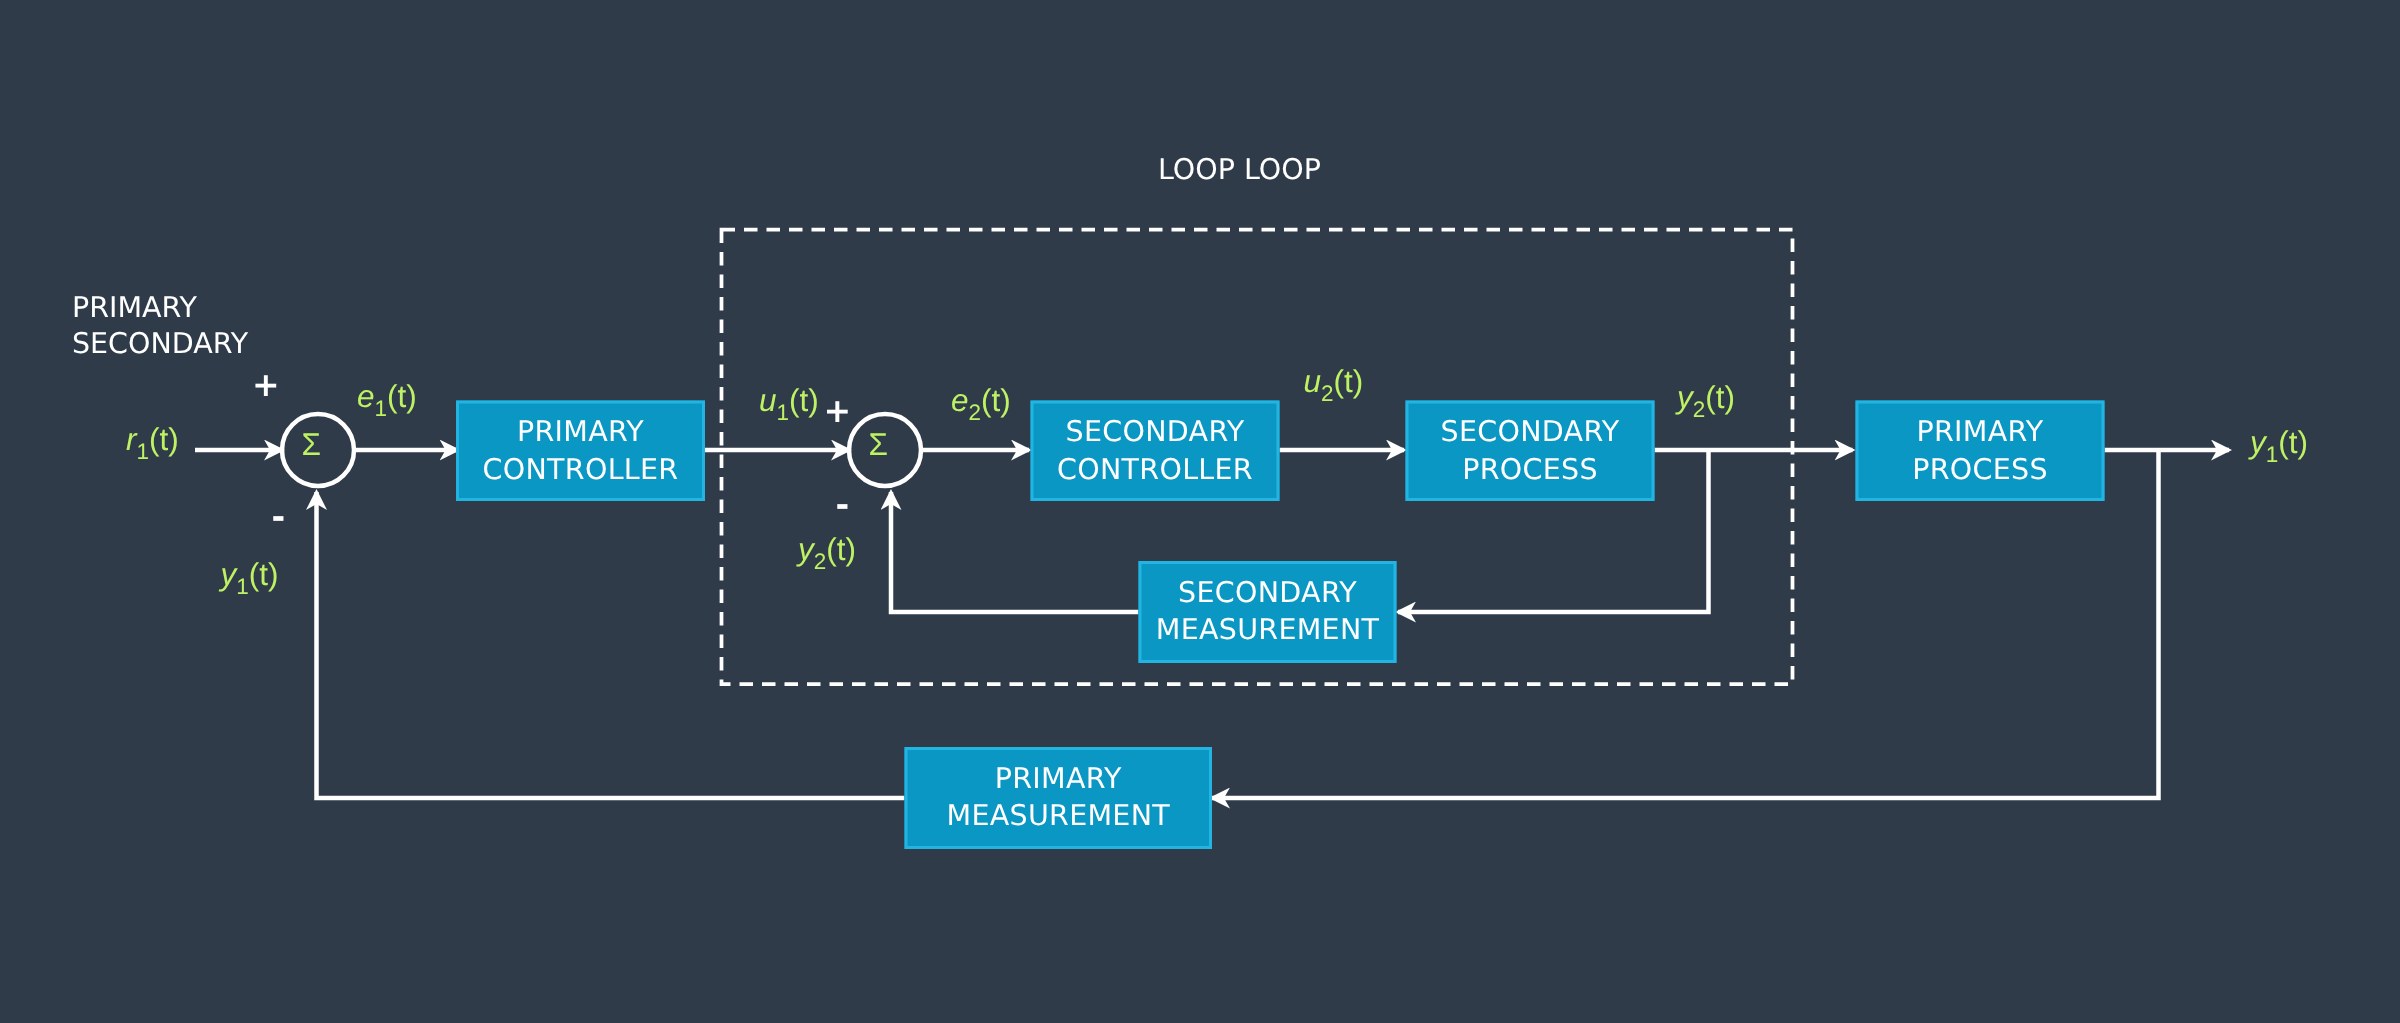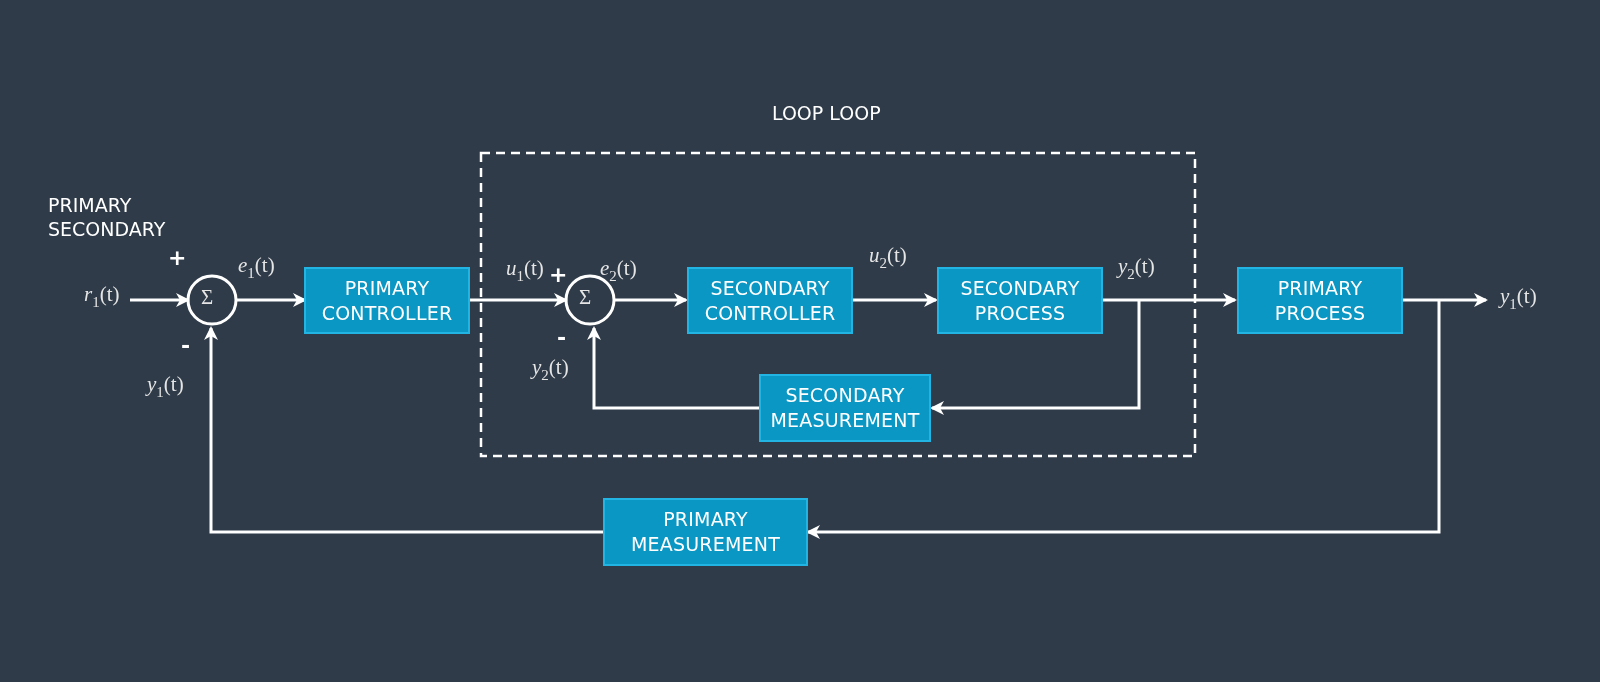--- a/index.html
+++ b/index.html
@@ -1,20 +1,20 @@
 <!DOCTYPE html>
 <html><head>
 <meta charset="utf-8">
 <style>
   html,body{margin:0;padding:0;}
   body{width:1600px;height:682px;background:#2f3b49;position:relative;overflow:hidden;font-family:"DejaVu Sans","Liberation Sans",sans-serif;}
   svg{position:absolute;left:0;top:0;}
   .blk{position:absolute;background:#0b97c4;border:2px solid #22b5e3;box-sizing:border-box;color:#fff;font-size:19px;letter-spacing:0.2px;display:flex;align-items:center;justify-content:center;text-align:center;line-height:25px;}
   .lbl{position:absolute;color:#fff;font-size:19px;line-height:24px;}
-  .math{position:absolute;color:#e5e5e5;font-family:Liberation Serif, serif;font-style:italic;font-size:21px;white-space:nowrap;}
+  .math{position:absolute;color:#bef264;font-family:Liberation Sans, sans-serif;font-style:italic;font-size:21px;white-space:nowrap;}
   .math sub{font-style:normal;font-size:15px;vertical-align:-6px;}
   .math .p{font-style:normal;}
   .sign{position:absolute;color:#fff;font-size:22px;font-weight:bold;}
 </style>
 </head>
 <body>
 
 <svg width="1600" height="682">
   <defs>
     <marker id="ah" markerWidth="14" markerHeight="14" refX="12" refY="7" orient="auto" markerUnits="userSpaceOnUse">
@@ -59,21 +59,21 @@
 
 <div class="sign" style="left:168px;top:245px;">+</div>
 <div class="sign" style="left:181px;top:333px;">-</div>
 <div class="sign" style="left:549px;top:262px;">+</div>
 <div class="sign" style="left:557px;top:325px;">-</div>
 
 <div class="math" style="left:84px;top:282px;"><span>r</span><sub>1</sub><span class="p">(t)</span></div>
 <div class="math" style="left:238px;top:253px;"><span>e</span><sub>1</sub><span class="p">(t)</span></div>
 <div class="math" style="left:147px;top:372px;"><span>y</span><sub>1</sub><span class="p">(t)</span></div>
 <div class="math" style="left:506px;top:256px;"><span>u</span><sub>1</sub><span class="p">(t)</span></div>
-<div class="math" style="left:600px;top:256px;"><span>e</span><sub>2</sub><span class="p">(t)</span></div>
+<div class="math" style="left:634px;top:256px;"><span>e</span><sub>2</sub><span class="p">(t)</span></div>
 <div class="math" style="left:532px;top:355px;"><span>y</span><sub>2</sub><span class="p">(t)</span></div>
 <div class="math" style="left:869px;top:243px;"><span>u</span><sub>2</sub><span class="p">(t)</span></div>
 <div class="math" style="left:1118px;top:254px;"><span>y</span><sub>2</sub><span class="p">(t)</span></div>
 <div class="math" style="left:1500px;top:284px;"><span>y</span><sub>1</sub><span class="p">(t)</span></div>
 
 <div class="blk" style="left:304px;top:267px;width:166px;height:67px;">
     <div>
       <div>PRIMARY</div>
       <div>CONTROLLER</div>
     </div>

